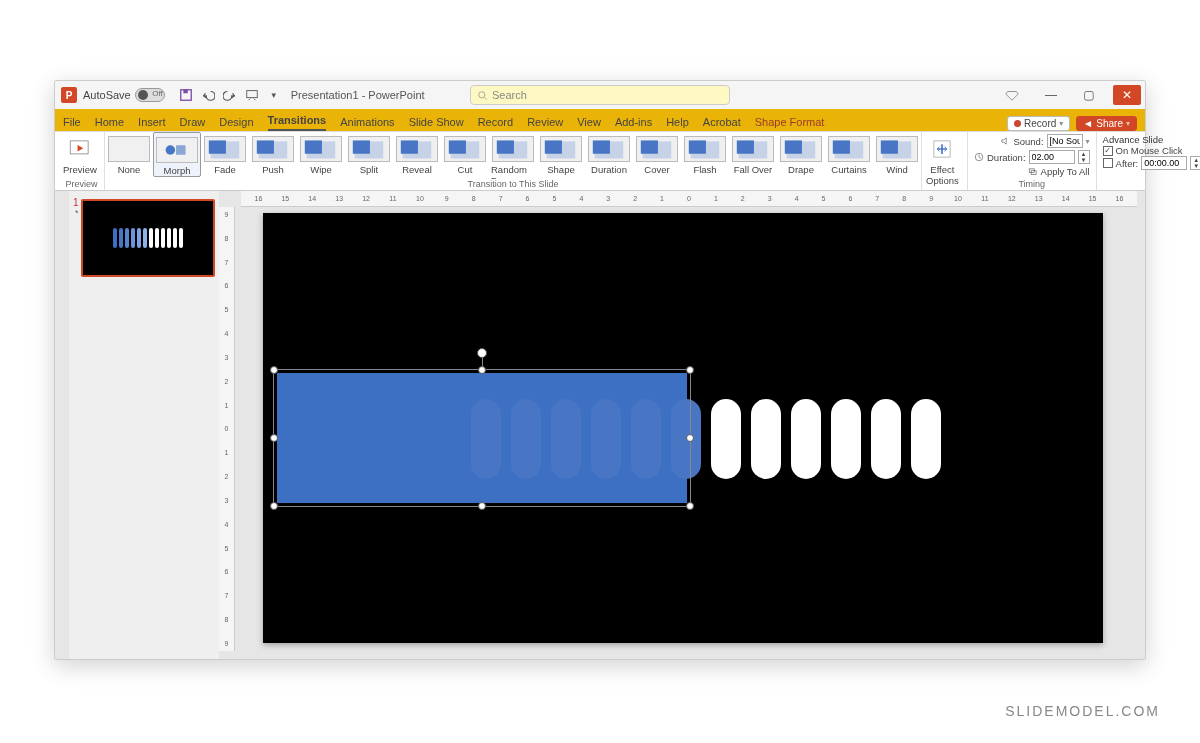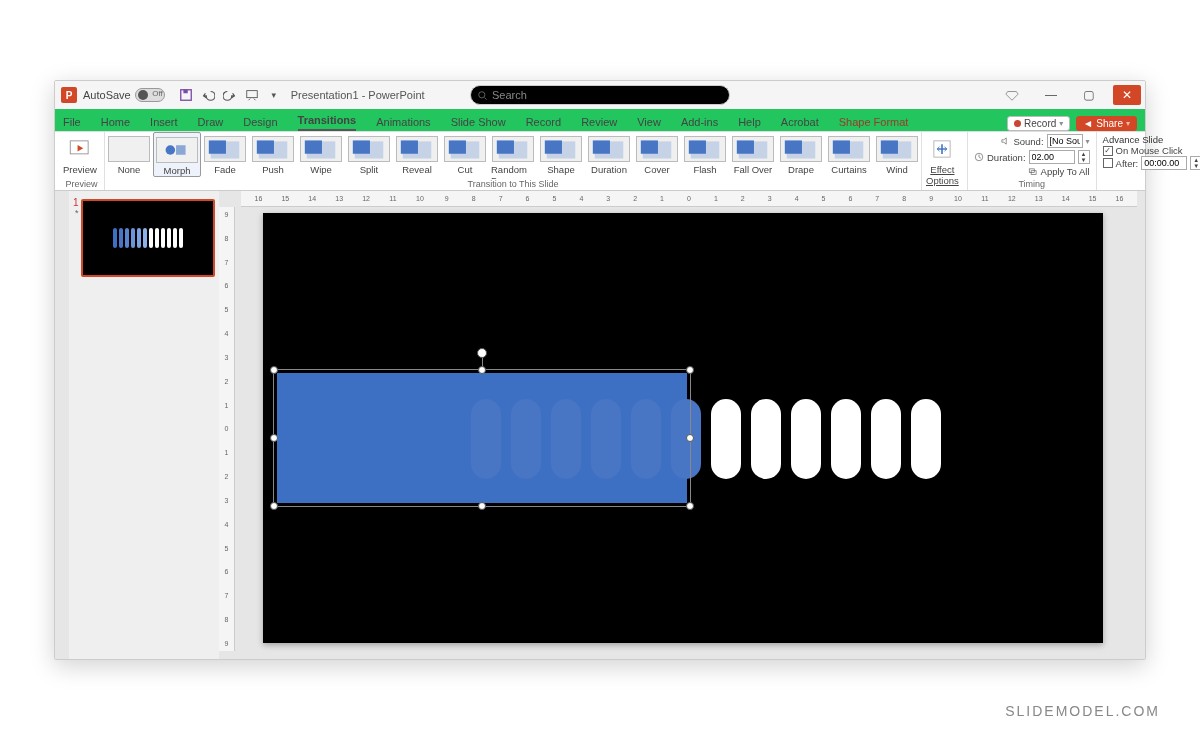--- a/index.html
+++ b/index.html
@@ -5,28 +5,28 @@
 * { box-sizing: border-box; margin:0; padding:0; font-family: "Segoe UI", Arial, sans-serif; }
 body { background:#fff; width:1200px; height:743px; overflow:hidden; }
 .app-wrap { position:absolute; left:54px; top:80px; width:1092px; height:580px; background:#f5f5f5; border:1px solid #ccc; box-shadow:0 6px 24px rgba(0,0,0,0.18); border-radius:2px;}
 .titlebar { height:28px; display:flex; align-items:center; font-size:11px; color:#444; position:relative; background:#f5f5f5; padding:0 6px;}
 .ppt-logo { width:16px; height:16px; background:#d24726; border-radius:2px; margin-right:6px; display:flex; align-items:center; justify-content:center; color:#fff; font-size:10px; font-weight:bold;}
 .autosave-label { margin-right:4px; }
 .toggle { width:30px; height:14px; border:1px solid #999; border-radius:7px; background:#ddd; position:relative; margin-right:10px;}
 .toggle .knob{ width:10px;height:10px;background:#555;border-radius:50%;position:absolute;left:2px;top:1px;}
 .qat-icon { width:16px; height:16px; margin:0 3px; display:flex; align-items:center; justify-content:center; }
 .doc-title { margin-left:6px; color:#555; }
-.searchbox { position:absolute; left:50%; transform:translateX(-50%); width:260px; height:20px; background:#000000; border:1px solid #ccc; border-radius:10px; display:flex; align-items:center; padding:0 6px; font-size:11px; color:#888;}
+.searchbox { position:absolute; left:50%; transform:translateX(-50%); width:260px; height:20px; background:#fef9c3; border:1px solid #ccc; border-radius:4px; display:flex; align-items:center; padding:0 6px; font-size:11px; color:#888;}
 .searchbox svg { margin-right:4px;}
 .win-controls { position:absolute; right:4px; top:4px; display:flex; gap:10px; align-items:center;}
 .win-btn { width:28px; height:20px; display:flex; align-items:center; justify-content:center; font-size:12px; color:#555;}
 .win-btn.close { background:#d24726; color:#fff; border-radius:2px;}
 .diamond-icon{ width:14px;height:14px; margin-right:8px;}
 
-.tabs { height:22px; display:flex; align-items:flex-end; padding-left:8px; gap:20px; font-size:11px; color:#444; background:#22c55e;justify-content:flex-end;}
+.tabs { height:22px; display:flex; align-items:flex-end; padding-left:8px; gap:14px; font-size:11px; color:#444; background:#eab308;justify-content:flex-end;}
 .tab { padding-bottom:3px; cursor:pointer;}
 .tab.active { border-bottom:2px solid #555; font-weight:700;}
 .tab.context { color:#9a3a2a; }
 .tabs .right { margin-left:auto; display:flex; gap:6px; padding-right:8px; align-items:center;}
 .record-btn, .share-btn { border:1px solid #bbb; border-radius:3px; padding:1px 6px; font-size:10px; display:flex; align-items:center; gap:3px; background:#fff;}
 .share-btn { background:#d24726; color:#fff; border-color:#d24726;}
 .rec-dot{width:7px;height:7px;border-radius:50%;background:#c43;}
 .drop{font-size:8px;opacity:.6;}
 
 .ribbon { height:60px; background:#fff; border-top:1px solid #ddd; border-bottom:1px solid #ccc; display:flex; align-items:stretch; font-size:9.5px; color:#444; padding:0 4px;}
@@ -337,21 +337,21 @@
     </div>
 
     <div class="ribbon-group" style="min-width:46px;">
       <div class="items">
         <div class="r-btn">
           <svg class="bigicon" viewBox="0 0 32 32">
               <rect x="6" y="6" width="20" height="20" fill="#fff" stroke="#aaa"></rect>
               <path d="M10 16h12M16 10v12" stroke="#4876c5" stroke-width="2"></path>
               <path d="M10 16l3-3M10 16l3 3M22 16l-3-3M22 16l-3 3" stroke="#4876c5"></path>
             </svg>
-          <span style="white-space:pre-line;text-align:center;text-decoration:underline;">Effect
+          <span style="white-space:pre-line;text-align:center;">Effect
 Options</span>
           <span class="drop">▾</span>
         </div>
       </div>
       <div class="group-label"></div>
     </div>
 
     <div class="ribbon-group">
       <div class="timing-group">
         <div class="timing-row">

